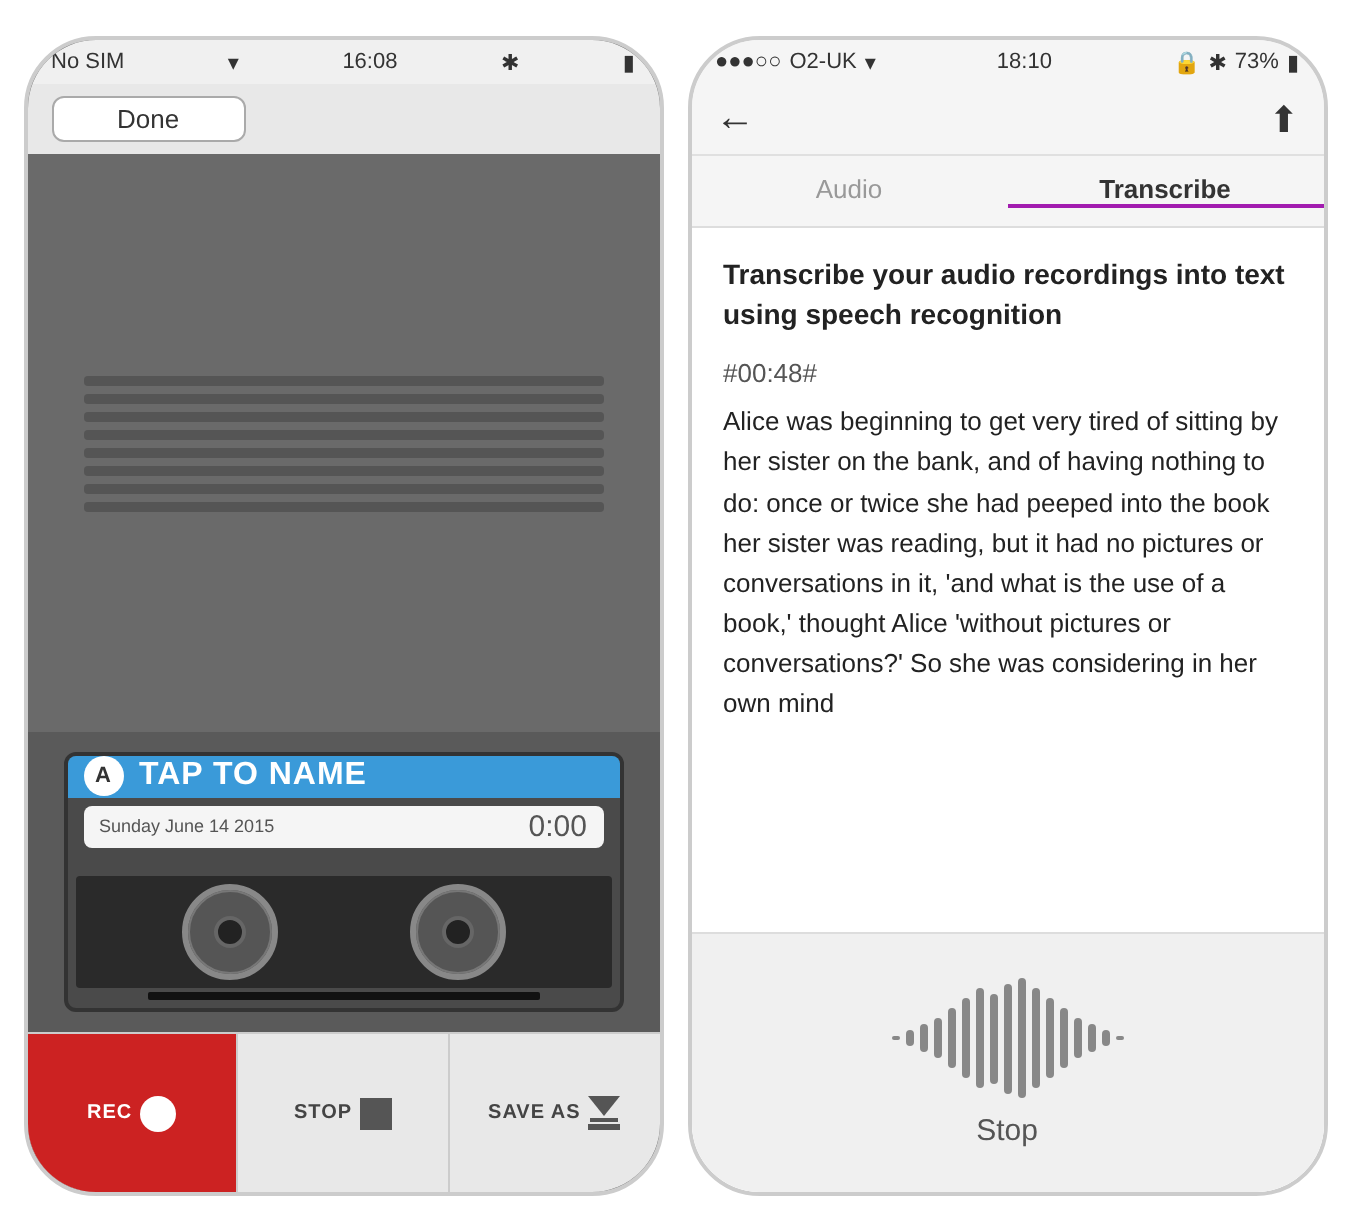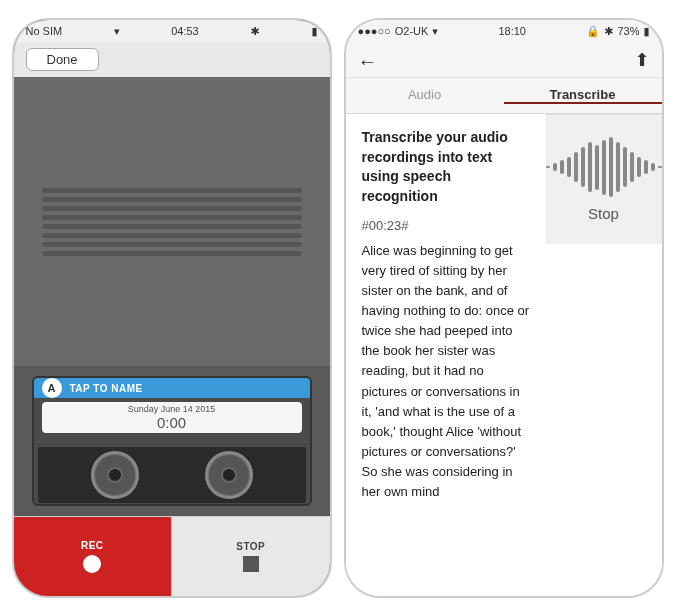--- a/index.html
+++ b/index.html
@@ -42,21 +42,21 @@
     .done-bar {
       background: #e8e8e8;
       padding: 6px 12px;
       display: flex;
       align-items: center;
     }
     .done-button {
       background: #fff;
       border: 1px solid #aaa;
       border-radius: 6px;
-      padding: 3px 20px;
+      padding: 3px 32px;
       font-size: 13px;
       color: #333;
       cursor: pointer;
     }
 
     
     .speaker-area {
       background: #6a6a6a;
       flex: 1;
       display: flex;
@@ -109,34 +109,33 @@
       height: 20px;
       display: flex;
       align-items: center;
       justify-content: center;
       font-size: 11px;
       font-weight: bold;
       color: #333;
     }
     .cassette-title {
       color: #fff;
-      font-size: 10px;
+      font-size: 16px;
       font-weight: bold;
       letter-spacing: 0.5px;
     }
 
     .cassette-white-label {
       background: #f5f5f5;
       margin: 4px 8px 12px;
       border-radius: 4px;
       padding: 2px 8px;
       display: flex;
       justify-content: space-between;
       align-items: center;
-      flex-direction: column;
     }
     .cassette-date {
       font-size: 9px;
       color: #555;
     }
     .cassette-time {
       font-size: 15px;
       color: #555;
     }
 
@@ -190,21 +189,21 @@
     .buttons-bar {
       background: #e8e8e8;
       display: flex;
       height: 80px;
       border-top: 1px solid #ccc;
     }
 
     .btn-item {
       flex: 1;
       display: flex;
-      flex-direction: column;
+      flex-direction: row;
       align-items: center;
       justify-content: center;
       gap: 4px;
       cursor: pointer;
       border-right: 1px solid #ccc;
     }
     .btn-item:last-child { border-right: none; }
 
     .btn-item.rec-btn { background: #cc2222; }
     .btn-item.rec-btn .btn-label { color: #fff; }
@@ -323,28 +322,28 @@
       align-items: center;
       justify-content: center;
       font-size: 13px;
       color: #999;
       cursor: pointer;
       border-bottom: 2px solid transparent;
     }
     .tab-item.active {
       color: #333;
       font-weight: bold;
-      border-bottom: 2px solid #7f1d1d;
+      border-bottom: 2px solid #a21caf;
     }
 
     .content-area {
       flex: 1;
       overflow: hidden;
       display: flex;
-      flex-direction: row;
+      flex-direction: column;
       background: #fff;
     }
 
     .transcript-text {
       padding: 14px 16px;
       font-size: 13px;
       color: #222;
       line-height: 1.55;
       flex: 1;
       overflow: hidden;
@@ -394,21 +393,21 @@
     }
   </style>
 </head>
 <body>
 
 <div class="phone-left">
 
   <div class="status-bar-left">
     <span>No SIM</span>
     <span>▾</span>
-    <span>04:53</span>
+    <span>16:08</span>
     <span>✱</span>
     <span>▮</span>
   </div>
 
   <div class="done-bar">
     <button class="done-button">Done</button>
   </div>
 
   <div class="speaker-area">
     <div class="grille-line"></div>
@@ -445,20 +444,28 @@
 
   <div class="buttons-bar">
     <div class="btn-item rec-btn">
       <span class="btn-label">REC</span>
       <div class="rec-circle"></div>
     </div>
     <div class="btn-item">
       <span class="btn-label">STOP</span>
       <div class="stop-icon"></div>
     </div>
+    <div class="btn-item">
+      <span class="btn-label">SAVE AS</span>
+      <div class="save-icon">
+        <div class="save-arrow"></div>
+        <div class="save-line"></div>
+        <div class="save-base"></div>
+      </div>
+    </div>
   </div>
 
 </div>
 
 <div class="phone-right">
 
   <div class="status-bar-right">
     <div class="status-left">
       <span>●●●○○</span>
       <span>O2-UK</span>
@@ -483,21 +490,21 @@
       <span>Audio</span>
     </div>
     <div class="tab-item active">
       <span>Transcribe</span>
     </div>
   </div>
 
   <div class="content-area">
     <div class="transcript-text">
       <h3>Transcribe your audio recordings into text using speech recognition</h3>
-      <p class="timestamp">#00:23#</p>
+      <p class="timestamp">#00:48#</p>
       <p>Alice was beginning to get very tired of sitting by her sister on the bank, and of having nothing to do: once or twice she had peeped into the book her sister was reading, but it had no pictures or conversations in it, 'and what is the use of a book,' thought Alice 'without pictures or conversations?' So she was considering in her own mind</p>
     </div>
 
     <div class="bottom-area">
       <div class="waveform">
 
       <div class="wave-bar" style="height: 2px;"></div>
           <div class="wave-bar" style="height: 8px;"></div>
           <div class="wave-bar" style="height: 14px;"></div>
           <div class="wave-bar" style="height: 20px;"></div>

